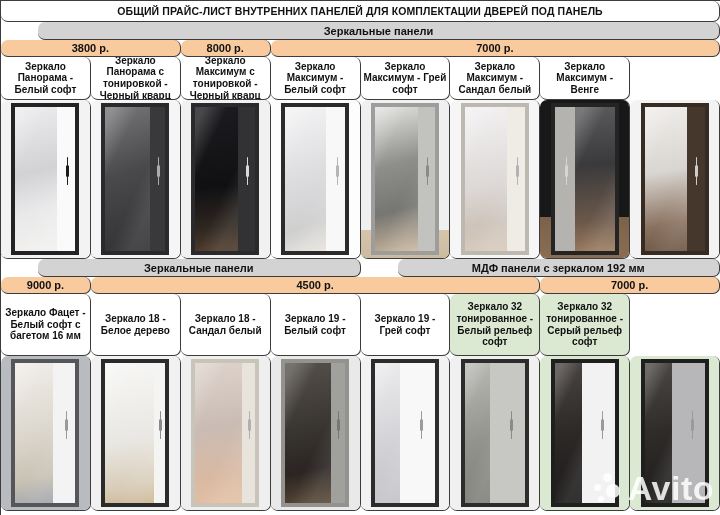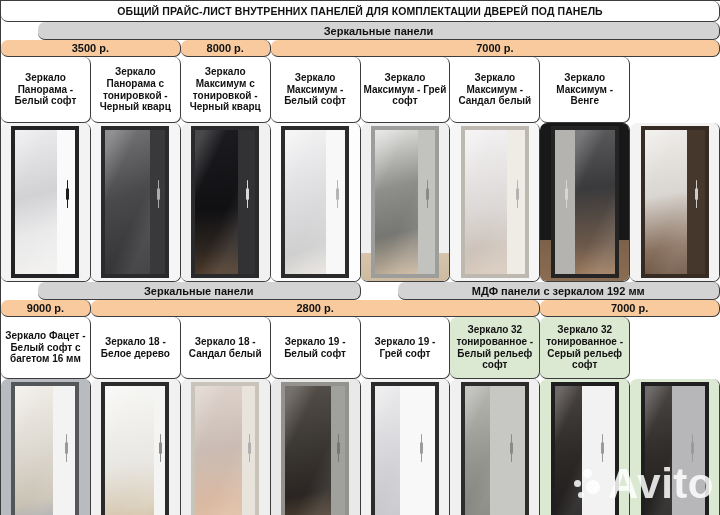--- a/index.html
+++ b/index.html
@@ -16,21 +16,21 @@
     font-weight:bold;overflow:hidden;border-radius:7px;
   }
   .span-1{grid-column:span 1}.span-2{grid-column:span 2}.span-4{grid-column:span 4}
   .span-5{grid-column:span 5}.span-8{grid-column:span 8}
   .row-title{height:21px}
   .row-title .cell{font-size:10.5px;letter-spacing:.1px;background:#fff;}
   .row-group{height:18px}
   .row-group .cell{background:var(--headerbg,#d3d3d3);font-size:11px;margin-left:37px;}
   .row-price{height:17px}
   .row-price .cell{background:var(--pricebg,#f8ca9e);font-size:11px;}
-  .row-names-a{height:66px}
+  .row-names-a{height:43px}
   .row-names-b{height:62px}
   .name-cell{font-size:10px;line-height:1.16;padding:1px 2px;background:var(--namebg,#fff);}
   .row-doors-a{height:159px}
   .row-doors-b{height:155px;border-bottom:none}
   .door-cell{padding:0;background:var(--namebg,#fff);}
   .photo{
     width:100%;height:100%;box-sizing:border-box;padding:3px 4px;
     background:var(--photo,#eee);display:flex;align-items:center;justify-content:center;
   }
   .door-frame{
@@ -52,37 +52,37 @@
   .watermark{
     position:absolute;right:6px;bottom:10px;display:flex;align-items:center;gap:4px;
     color:var(--watermarkcolor,rgba(255,255,255,.85));pointer-events:none;
   }
   .avito-logo{position:relative;width:30px;height:34px;}
   .avito-logo i{position:absolute;border-radius:50%;background:var(--watermarkcolor,rgba(255,255,255,.85));}
   .avito-logo .c1{width:9px;height:9px;left:9px;top:2px;}
   .avito-logo .c2{width:7px;height:7px;left:0;top:13px;}
   .avito-logo .c3{width:14px;height:14px;left:12px;top:13px;}
   .avito-logo .c4{width:6px;height:6px;left:4px;top:25px;}
-  .avito-text{font-size:42px;font-weight:bold;line-height:1;letter-spacing:.5px;}
+  .avito-text{font-size:34px;font-weight:bold;line-height:1;letter-spacing:.5px;}
 </style>
 </head>
 <body>
 
 <div class="sheet" style="--headerbg: #d3d3d3; --pricebg: #f8ca9e; --highlightbg: #dbe8d2; --border: #3c3c3c; --textcolor: #111111; --watermarkcolor: rgba(255,255,255,0.85);">
 
   <div class="row row-title">
     <div class="cell span-8">ОБЩИЙ ПРАЙС-ЛИСТ ВНУТРЕННИХ ПАНЕЛЕЙ ДЛЯ КОМПЛЕКТАЦИИ ДВЕРЕЙ ПОД ПАНЕЛЬ</div>
   </div>
 
   <div class="row row-group">
     <div class="cell span-8">Зеркальные панели</div>
   </div>
 
   <div class="row row-price">
-    <div class="cell span-2">3500 р.</div>
+    <div class="cell span-2">3800 р.</div>
     <div class="cell span-1">8000 р.</div>
     <div class="cell span-5">7000 р.</div>
   </div>
 
   <div class="row row-names-a">
     <div class="cell name-cell">Зеркало Панорама - Белый софт</div>
     <div class="cell name-cell">Зеркало Панорама с тонировкой - Черный кварц</div>
     <div class="cell name-cell">Зеркало Максимум с тонировкой - Черный кварц</div>
     <div class="cell name-cell">Зеркало Максимум - Белый софт</div>
     <div class="cell name-cell">Зеркало Максимум - Грей софт</div>
@@ -173,21 +173,21 @@
     </div>
   </div>
 
   <div class="row row-group">
     <div class="cell span-4">Зеркальные панели</div>
     <div class="cell span-4">МДФ панели с зеркалом 192 мм</div>
   </div>
 
   <div class="row row-price">
     <div class="cell span-1">9000 р.</div>
-    <div class="cell span-5">2800 р.</div>
+    <div class="cell span-5">4500 р.</div>
     <div class="cell span-2">7000 р.</div>
   </div>
 
   <div class="row row-names-b">
     <div class="cell name-cell">Зеркало Фацет - Белый софт с багетом 16 мм</div>
     <div class="cell name-cell">Зеркало 18 - Белое дерево</div>
     <div class="cell name-cell">Зеркало 18 - Сандал белый</div>
     <div class="cell name-cell">Зеркало 19 - Белый софт</div>
     <div class="cell name-cell">Зеркало 19 - Грей софт</div>
     <div class="cell name-cell" style="--namebg: #dbe8d2; --photo: #dbe8d2; --frame: #1f1f1f; --mw: 46%; --mirror: linear-gradient(168deg,#4a4543 0%,#2c2927 50%,#1c1a19 100%); --leaf: #f2f2f2; --handle: #9a9a9a;">Зеркало 32 тонированное - Белый рельеф софт</div>

